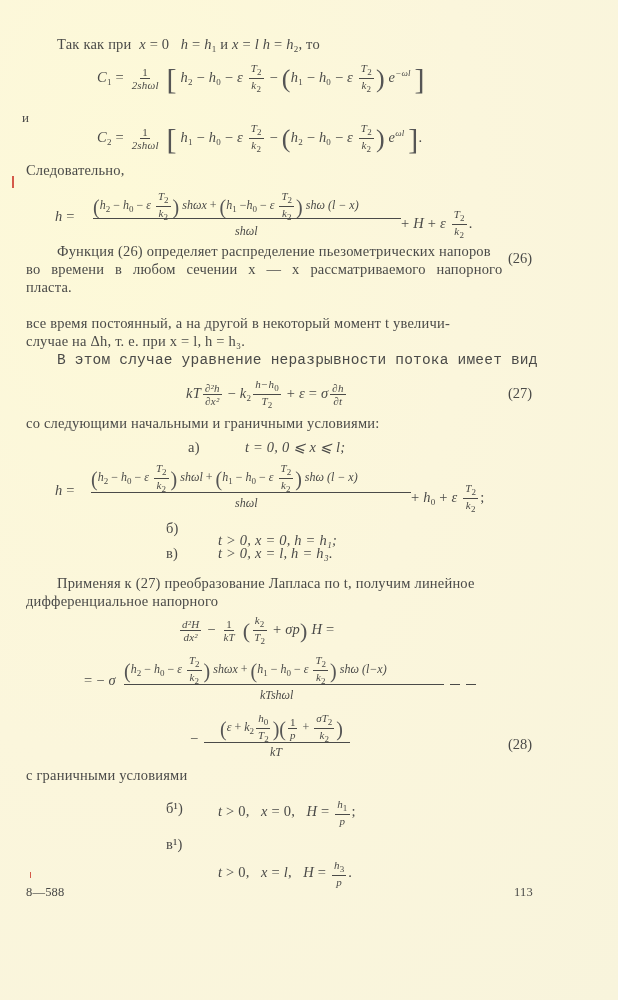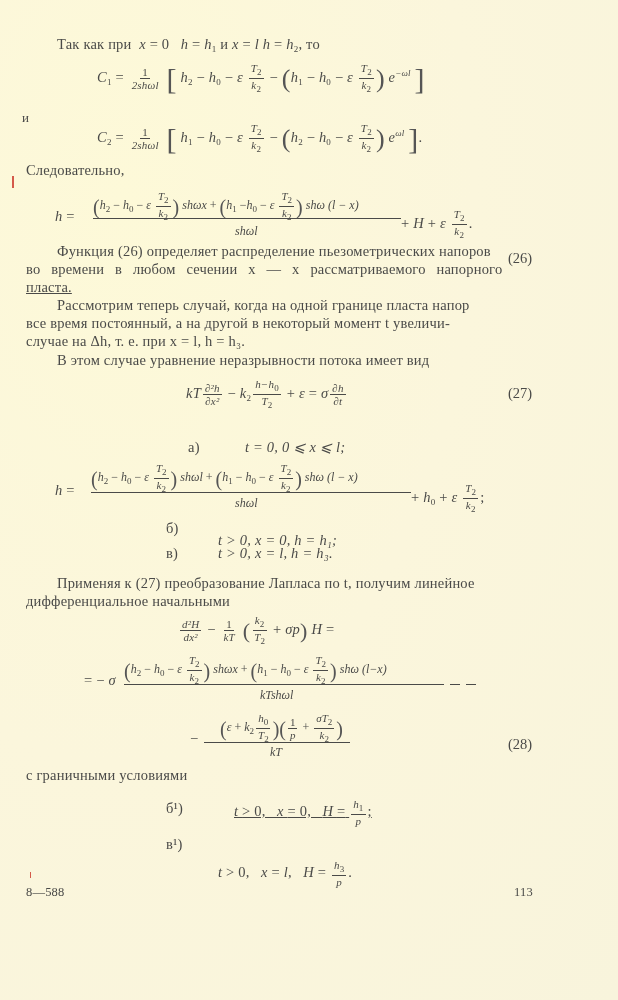--- a/index.html
+++ b/index.html
@@ -111,44 +111,44 @@
       <span class="frac">
           <span class="num">T<span class="sub">2</span></span>
           <span class="den">k<span class="sub">2</span></span>
         </span><span class="up">.</span>
     </div>
   </div>
   <div class="eqnum" style="left:508px; top:208px;margin-top:42px;">(26)</div>
 
   <div class="line" style="left:57px; top:243px;">Функция (26) определяет распределение пьезометрических напоров</div>
   <div class="line" style="left:26px; top:261px; word-spacing:7px;">во времени в любом сечении x — x рассматриваемого напорного</div>
-  <div class="line" style="left:26px; top:279px;text-decoration:underline;">пласта.</div>
-
-  <div class="line" style="left:57px; top:297px;">Рассмотрим теперь случай, когда на одной границе пласта напор</div>
+  <div class="line" style="left:26px; top:279px;">пласта.</div>
+
   <div class="line" style="left:26px; top:315px;">все время постоянный, а на другой в некоторый момент t увеличи-</div>
   <div class="line" style="left:26px; top:333px;">случае на Δh, т. е. при x = l, h = h₃.</div>
 
-  <div class="line" style="left:57px; top:352px;">В этом случае уравнение неразрывности потока имеет вид</div>
+  <div class="line" style="left:57px; top:352px;font-family:Liberation Mono, monospace;">В этом случае уравнение неразрывности потока имеет вид</div>
 
   <div class="line math" style="left:186px; top:378px;">
     kT<span class="frac">
         <span class="num">∂²h</span>
         <span class="den">∂x²</span>
       </span>
     <span class="up">−</span> k<span class="sub">2</span><span class="frac">
         <span class="num">h−h<span class="sub">0</span></span>
         <span class="den">T<span class="sub">2</span></span>
       </span>
     <span class="up">+</span> ε <span class="up">=</span> σ<span class="frac">
         <span class="num">∂h</span>
         <span class="den">∂t</span>
       </span>
   </div>
   <div class="eqnum" style="left:508px; top:385px;">(27)</div>
 
+  <div class="line" style="left:26px; top:415px;">со следующими начальными и граничными условиями:</div>
 
   <div class="line" style="left:188px; top:439px;">а)</div>
   <div class="line math" style="left:236px; top:439px;margin-left:9px;">t = 0,   0 ⩽ x ⩽ l;</div>
 
   <div class="bigfrac" style="left:55px; top:456px; width:560px; height:60px;">
     <div class="line math" style="left:0; top:26px;">h <span class="up">=</span></div>
     <div class="numline math" style="left:36px; top:6px;">
       <span class="paren" style="font-size:20px;">(</span>h<span class="sub">2</span> <span class="up">−</span> h<span class="sub">0</span> <span class="up">−</span> ε
       <span class="frac">
           <span class="num">T<span class="sub">2</span></span>
@@ -171,21 +171,21 @@
     </div>
   </div>
 
   <div class="line" style="left:166px; top:520px;">б)</div>
   <div class="line math" style="left:218px; top:532px;">t &gt; 0,   x = 0,   h = h₁;</div>
 
   <div class="line" style="left:166px; top:545px;">в)</div>
   <div class="line math" style="left:218px; top:545px;">t &gt; 0,   x = l,   h = h₃.</div>
 
   <div class="line" style="left:57px; top:575px;">Применяя к (27) преобразование Лапласа по t, получим линейное</div>
-  <div class="line" style="left:26px; top:593px;">дифференциальное начальными</div>
+  <div class="line" style="left:26px; top:593px;">дифференциальное напорного</div>
 
   <div class="line math" style="left:178px; top:614px;">
     <span class="frac">
         <span class="num">d²H</span>
         <span class="den">dx²</span>
       </span>
     <span class="up">−</span>
     <span class="frac">
         <span class="num up">1</span>
         <span class="den">kT</span>
@@ -233,21 +233,21 @@
         </span><span class="paren" style="font-size:20px;">)</span>
     </div>
     <div class="bar" style="left:14px; top:30px; width:146px;"></div>
     <div class="denline" style="left:80px; top:33px;">kT</div>
   </div>
   <div class="eqnum" style="left:508px; top:736px;">(28)</div>
 
   <div class="line" style="left:26px; top:767px;">с граничными условиями</div>
 
   <div class="line" style="left:166px; top:800px;">б¹)</div>
-  <div class="line math" style="left:234px; top:798px;text-decoration:underline;">
+  <div class="line math" style="left:218px; top:798px;">
     t <span class="up">&gt; 0,&nbsp;&nbsp; </span>x <span class="up">= 0,&nbsp;&nbsp; </span>H <span class="up">=</span>
     <span class="frac">
         <span class="num">h<span class="sub">1</span></span>
         <span class="den">p</span>
       </span><span class="up">;</span>
   </div>
 
   <div class="line" style="left:166px; top:836px;">в¹)</div>
   <div class="line math" style="left:218px; top:834px;margin-top:25px;">
     t <span class="up">&gt; 0,&nbsp;&nbsp; </span>x <span class="up">= </span>l<span class="up">,&nbsp;&nbsp; </span>H <span class="up">=</span>

